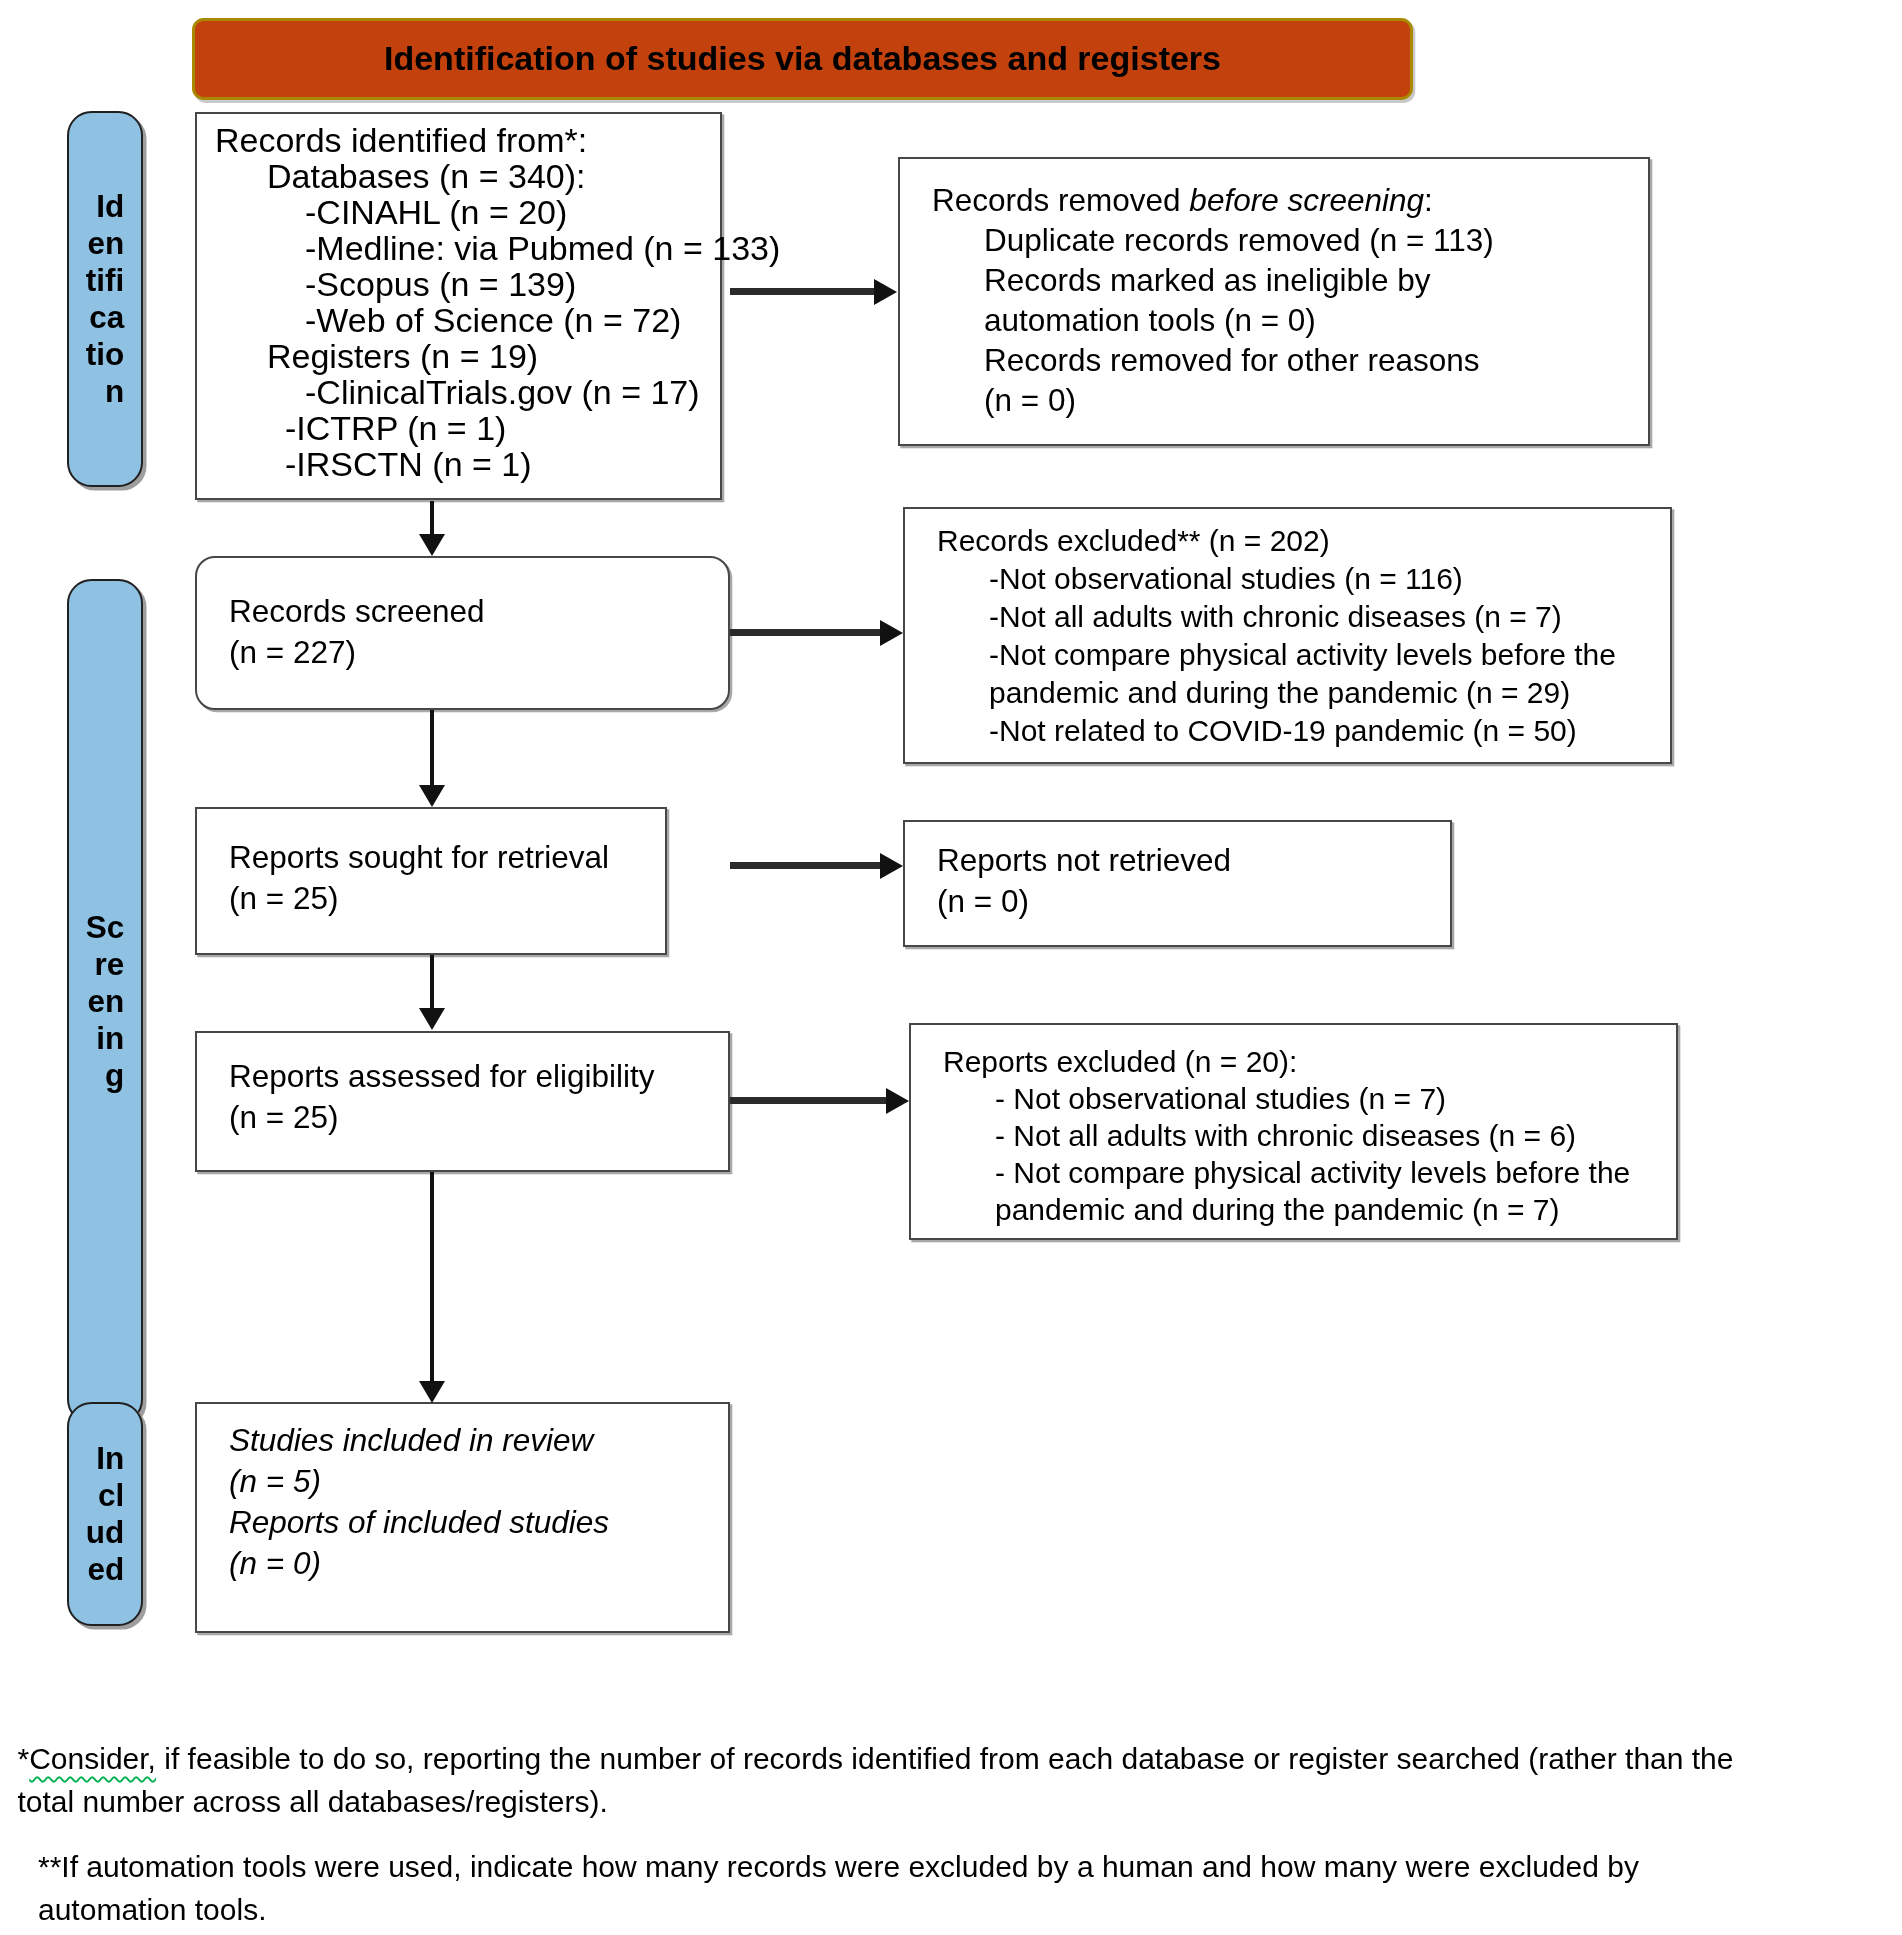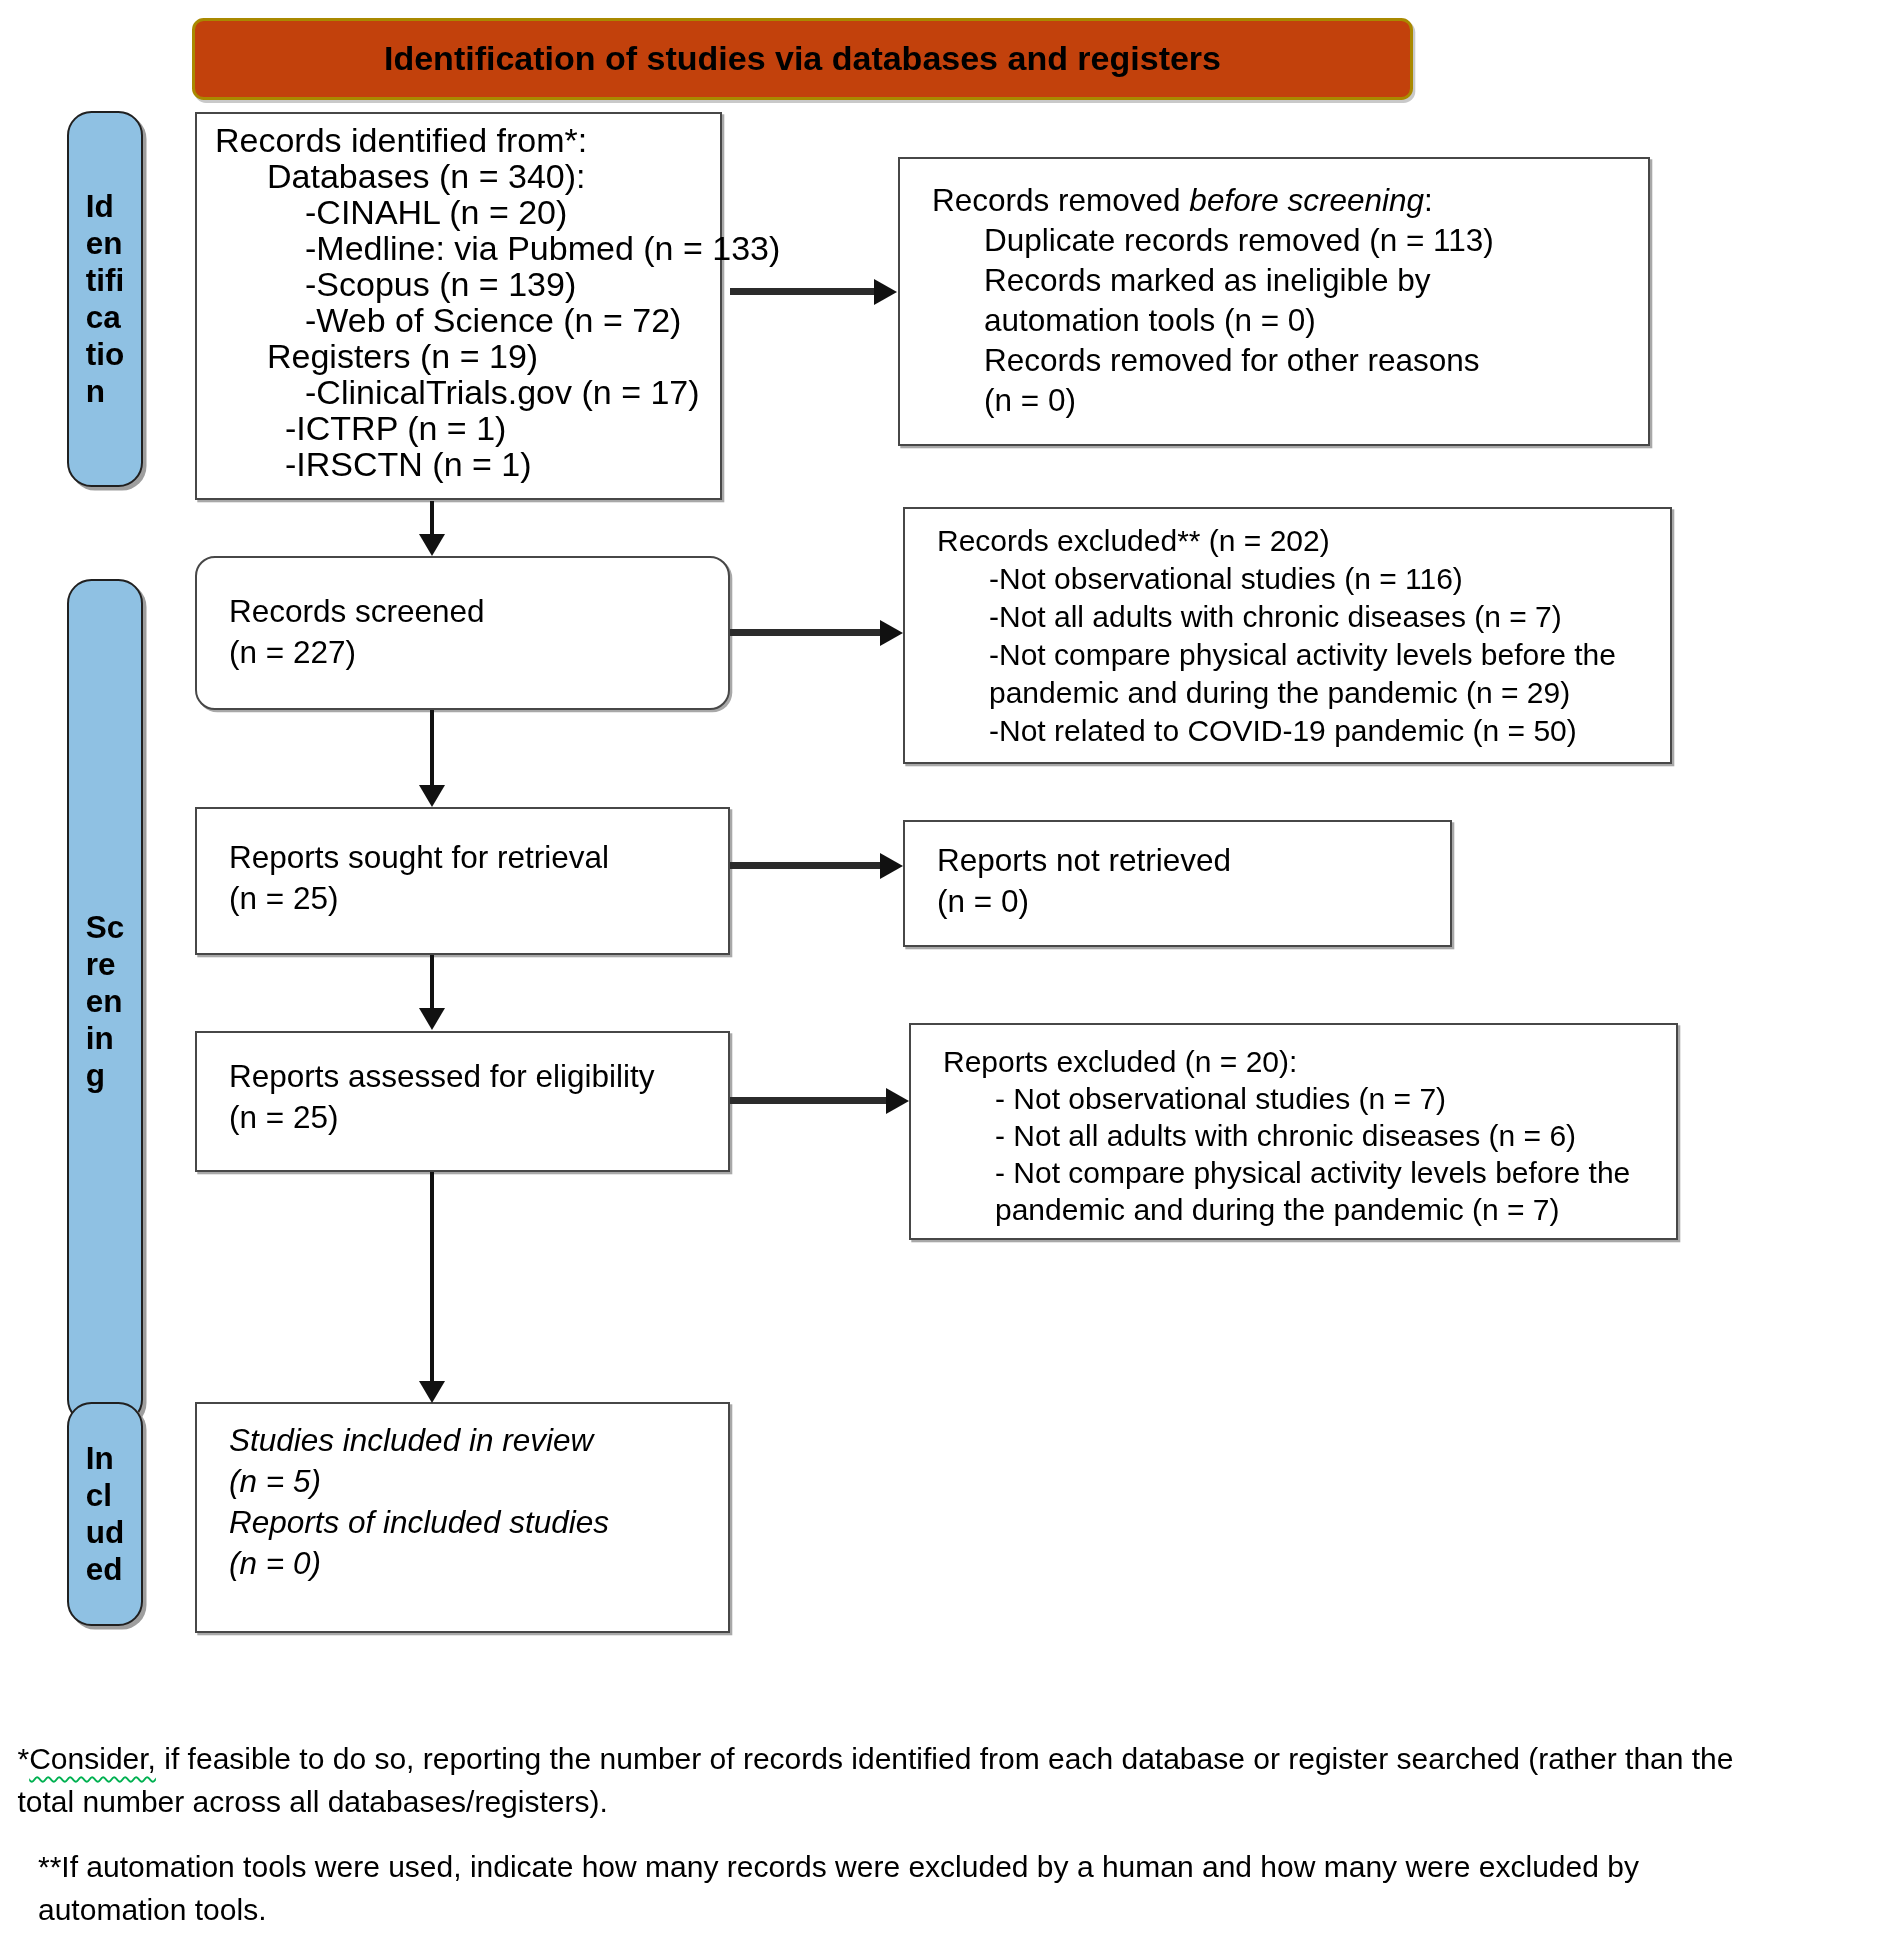--- a/index.html
+++ b/index.html
@@ -17,21 +17,21 @@
     display:flex; align-items:center; justify-content:center;
     font-size:34px; font-weight:bold;
     box-shadow:2.3px 2.9px 0 #c9c9c9;
   }
 
   
   .stage {
     position:absolute; left:67px; width:76px;
     background:#8FC1E3; border:2.3px solid #202020; border-radius:24.5px;
     box-shadow:3.5px 3.5px 0 #9e9e9e;
-    display:flex; align-items:center; justify-content:center; text-align:left;
+    display:flex; align-items:center; justify-content:center; text-align:right;
     font-size:31.5px; font-weight:bold; line-height:37px;
   }
   #stage-identification { top:111px; height:376px; }
   #stage-screening      { top:551px; height:845px;margin-top:28px; }
   #stage-included       { top:1402px; height:224px; }
 
   
   .box {
     position:absolute; background:#fff;
     border:2.9px solid #474747; box-shadow:2.3px 2.3px 0 #a8a8a8;
@@ -41,21 +41,21 @@
   .ln { white-space:nowrap; }
   .i1 { padding-left:52px; }
   .i2 { padding-left:90px; }
   .i2b{ padding-left:70px; }
   em  { font-style:italic; }
 
   #box-identified { left:195px;  top:112px;  width:527px;  height:388px; font-size:34px; line-height:36px; padding-top:8.2px;padding-left:18px; }
   #box-removed    { left:898px; top:157px;  width:752px; height:289px; font-size:31.5px; line-height:40px; padding-top:21px; }
   #box-screened   { left:195px;  top:556px;  width:535px;  height:154px; padding-top:33px;border-radius:20px; }
   #box-excl-rec   { left:903px; top:507px;  width:769px; height:257px; font-size:30px; line-height:38px; padding-top:13px; }
-  #box-sought     { left:195px;  top:807px; width:535px;  height:148px; padding-top:28px; }
+  #box-sought     { left:195px;  top:807px; width:472px;  height:148px; padding-top:28px; }
   #box-notret     { left:903px; top:820px; width:549px;  height:127px; padding-top:17.5px; }
   #box-assessed   { left:195px;  top:1031px; width:535px;  height:141px; padding-top:23px; }
   #box-excl-rep   { left:909px; top:1023px; width:769px; height:217px; font-size:30px; line-height:37px; padding-top:17.5px; }
   #box-included   { left:195px;  top:1402px; width:535px;  height:231px; padding-top:16px;font-style:italic; }
 
   
   .harrow { position:absolute; height:26px; }
   .harrow .shaft { position:absolute; left:0; right:21px; top:9.3px; height:7px; background:#2b2b2b; }
   .harrow .head  { position:absolute; right:0; top:0; width:0; height:0;
                    border-top:13px solid transparent; border-bottom:13px solid transparent;

